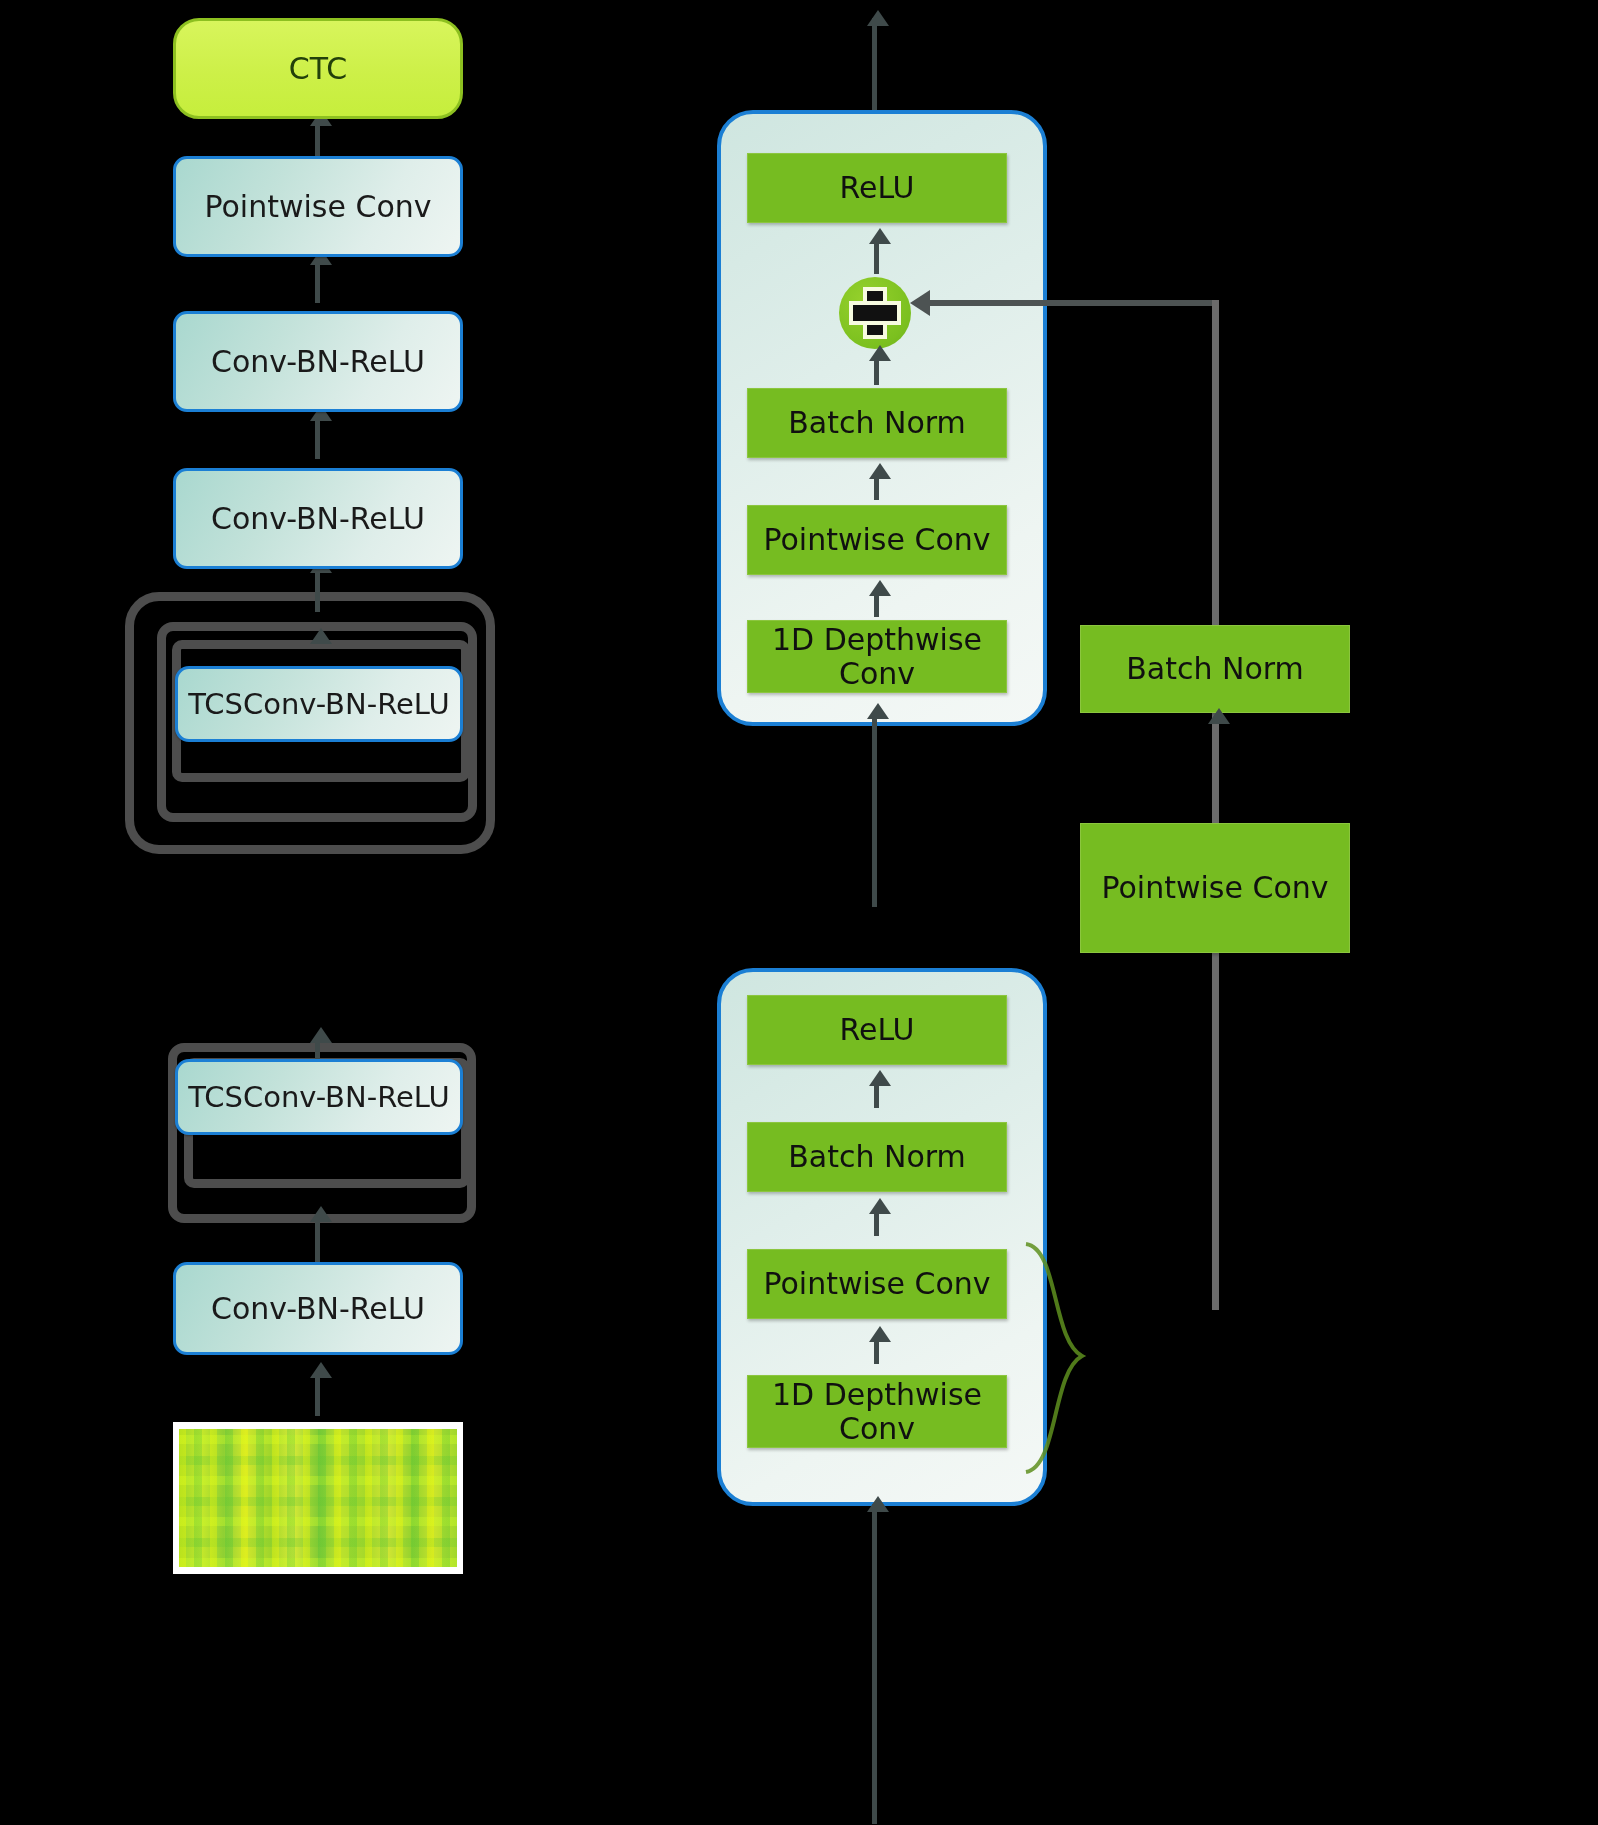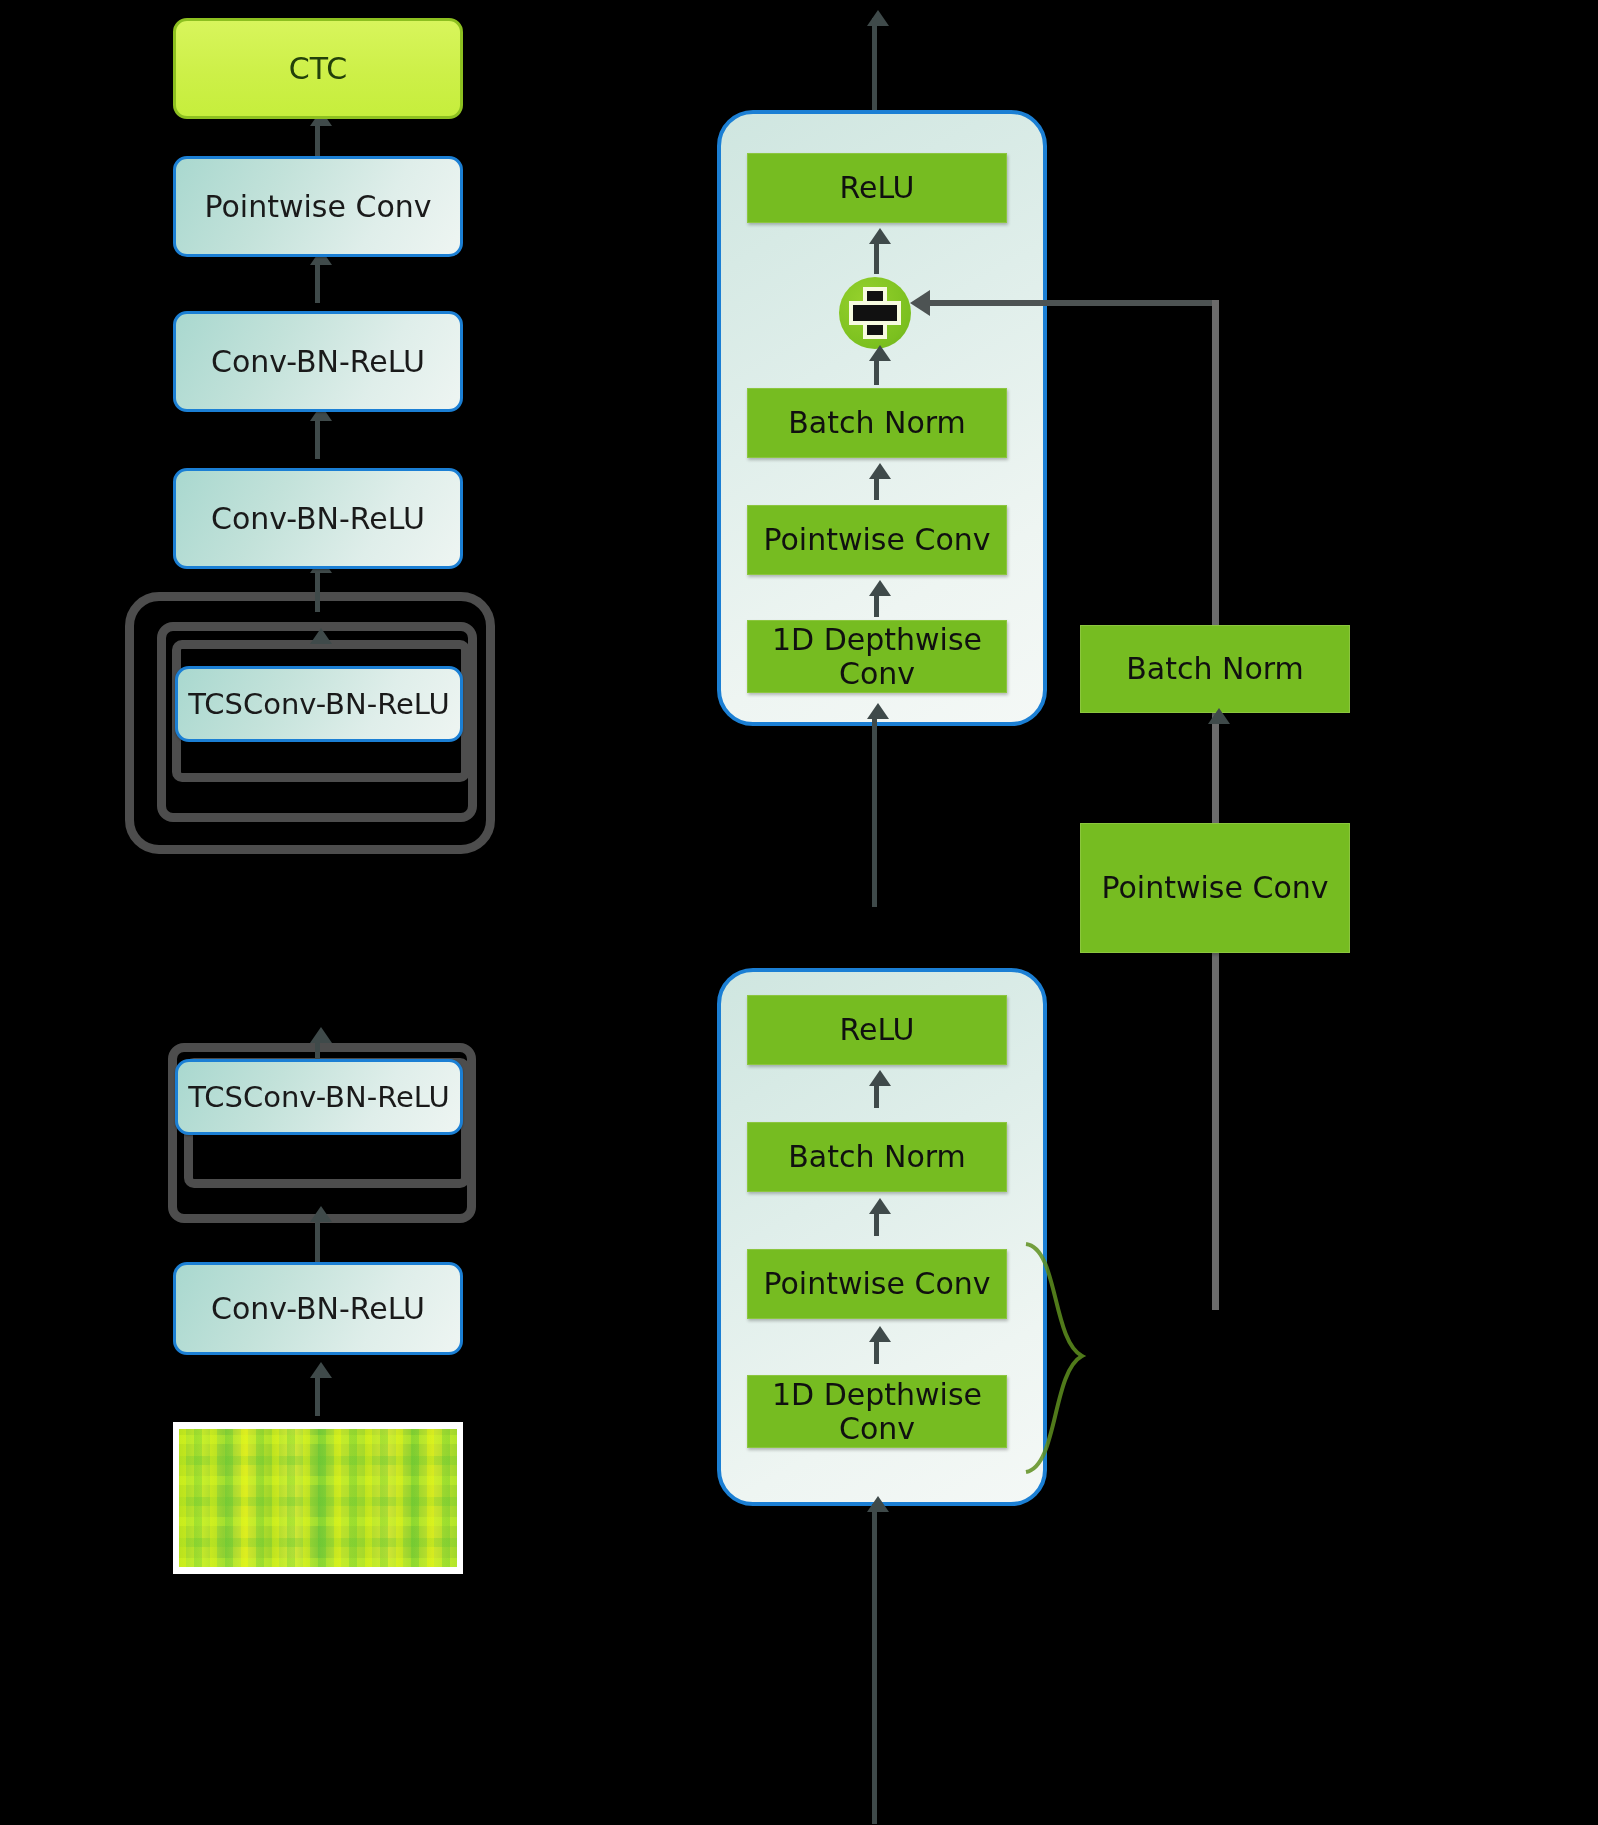--- a/index.html
+++ b/index.html
@@ -17,21 +17,21 @@
     background:linear-gradient(120deg,#a9d8cf 0%,#c3e2da 35%,#dfeeea 70%,#eef5f2 100%);
     font-size:30px;
     box-shadow:0 1px 2px rgba(0,0,0,.35);
   }
   .teal-shell{
     border:4px solid #1b7fd4;border-radius:36px;
     background:linear-gradient(150deg,#cfe6e0 0%,#dfeeea 40%,#eef5f2 75%,#f4f8f6 100%);
   }
   
   .ctc{
-    border:3px solid #8dc020;border-radius:14px;
+    border:3px solid #8dc020;border-radius:26px;
     background:linear-gradient(180deg,#d8f55c 0%,#cdf048 55%,#c6ee3c 100%);
     font-size:30px;color:#22400a;
   }
   
   .green{
     background:#76bc21;border:1px solid #8cc63f;font-size:30px;color:#101010;
     box-shadow:1px 2px 3px rgba(0,0,0,.25);
   }
 
   

